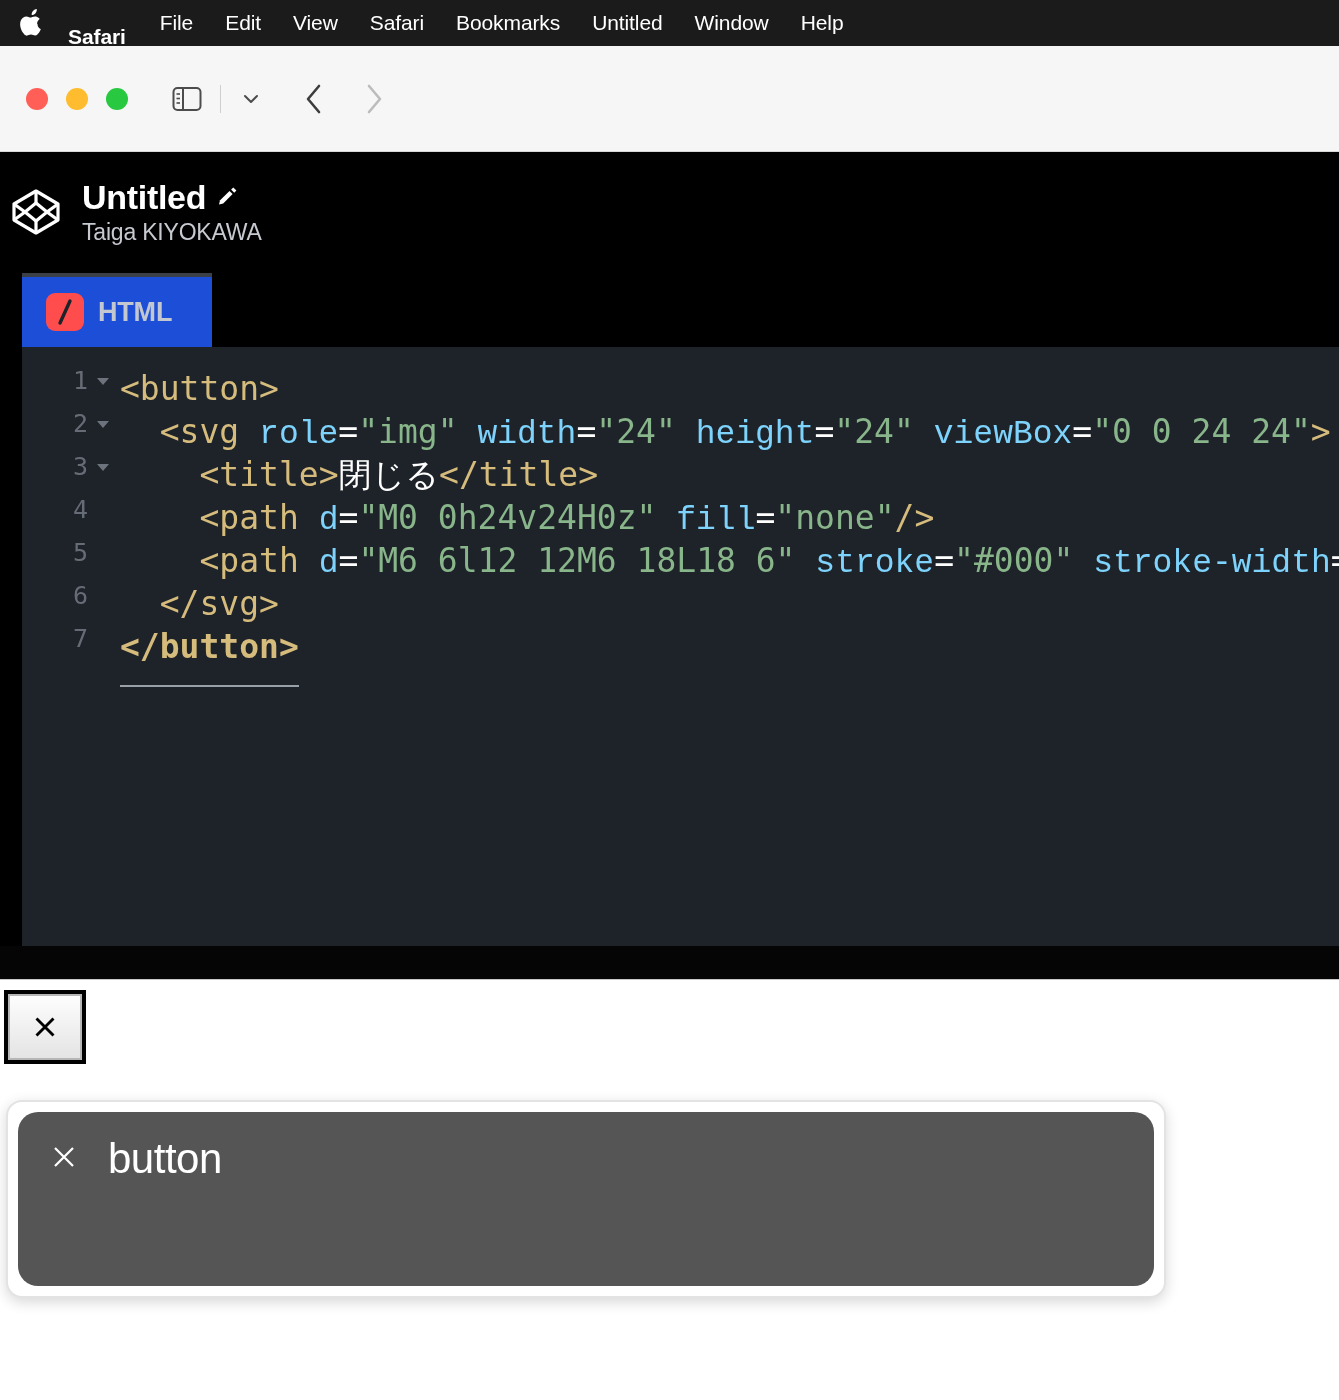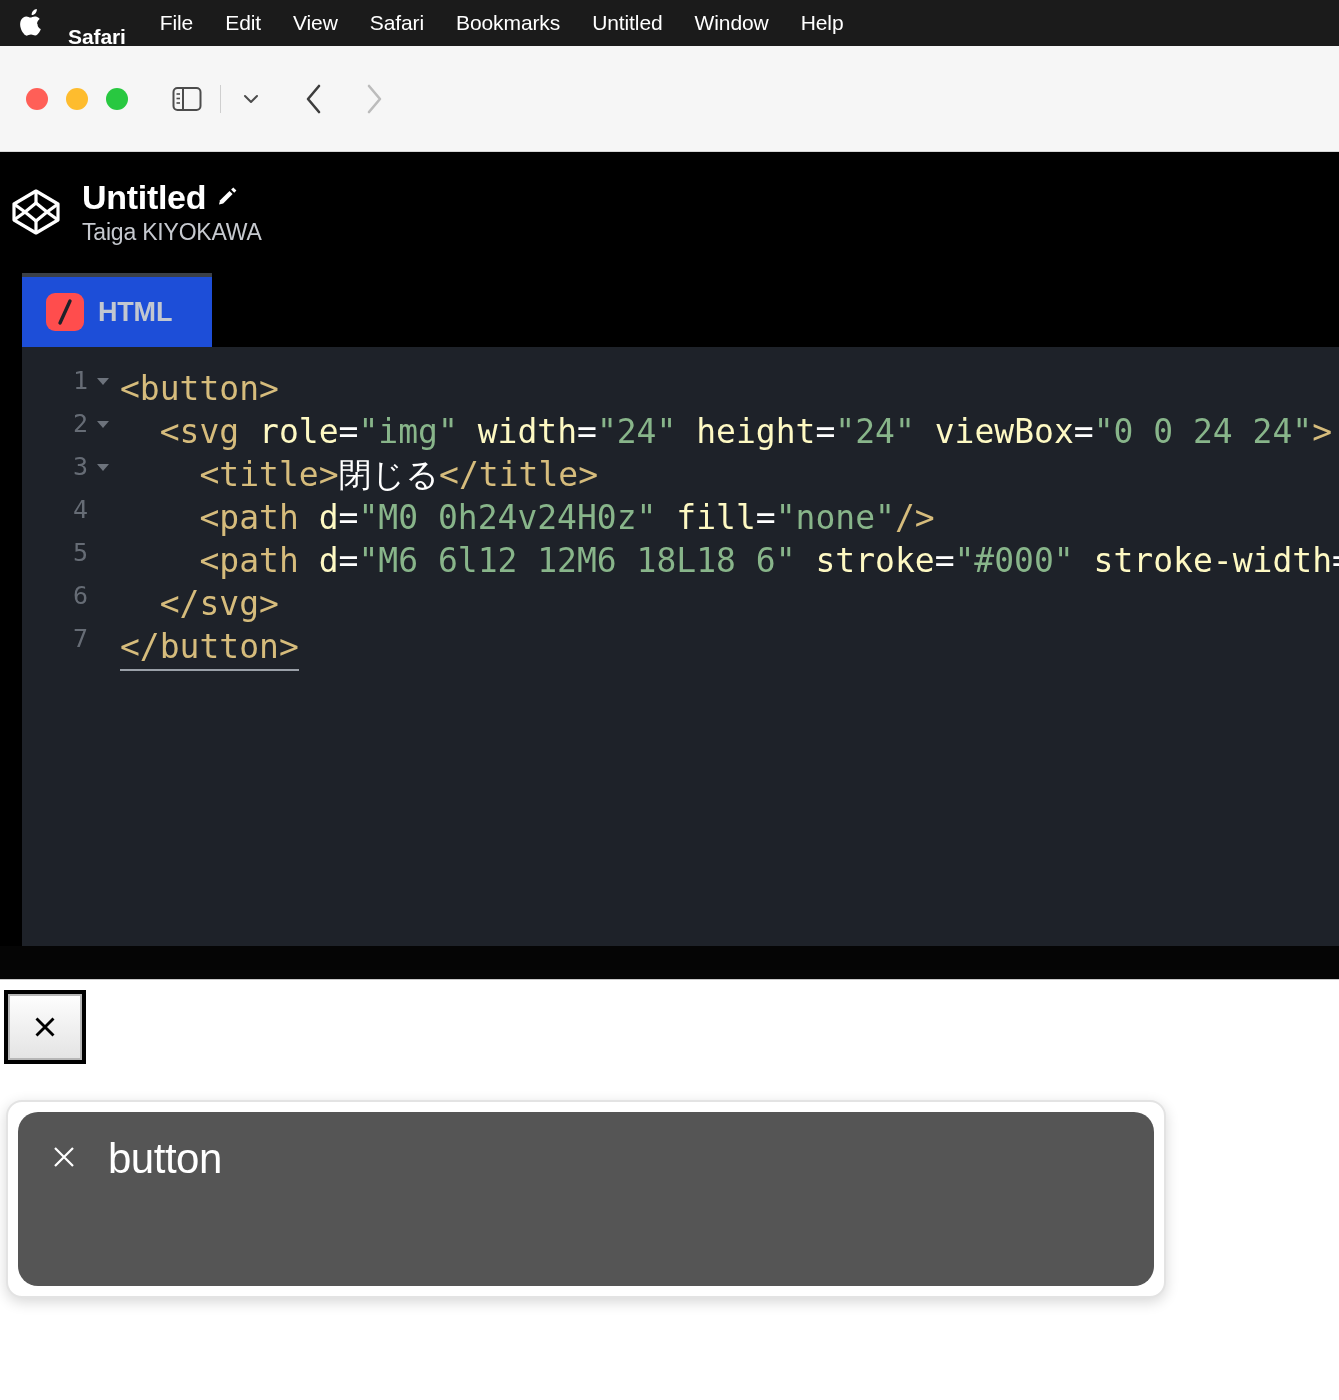--- a/index.html
+++ b/index.html
@@ -140,23 +140,23 @@
     flex: 1;
     padding-top: 12px;
     padding-left: 28px;
     font-family: "DejaVu Sans Mono", monospace;
     font-size: 33px;
     white-space: pre;
     overflow: hidden;
     margin-top: 8px;
   }
   .code-row { height: 43px; line-height: 43px; }
-  .code-row .cursorline { border-bottom: 2px solid #9aa0a8; padding-bottom: 3px; }
+  .code-row .cursorline { border-bottom: 2px solid #9aa0a8; padding-bottom: 19px; font-weight: bold; }
   .t-tag { color: #d6bc7c; }
-  .t-attr { color: #fef9c3; }
+  .t-attr { color: #7dd3fc; font-family: Liberation Mono, monospace; }
   .t-eq  { color: #ffffff; }
   .t-val { color: #88b58a; }
   .t-text { color: #ffffff; }
 
   .editor-bottom {
     position: absolute;
     left: 0; right: 0; bottom: 0;
     height: 34px;
     background: #050505;
     border-bottom: 1px solid #c9c9c9;

